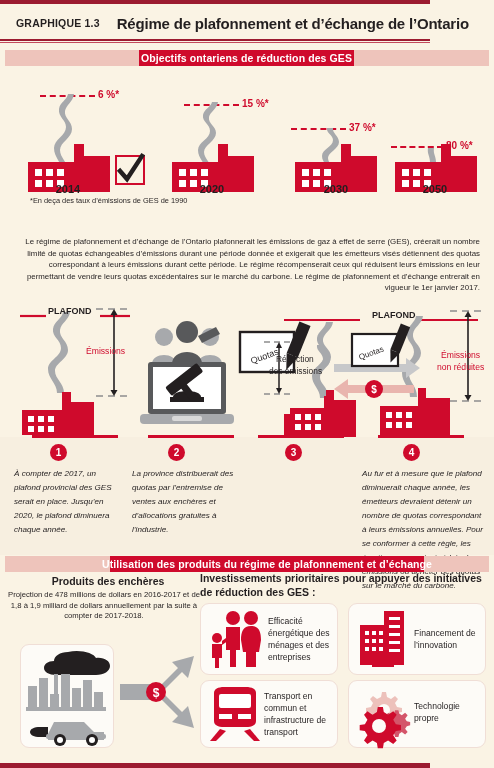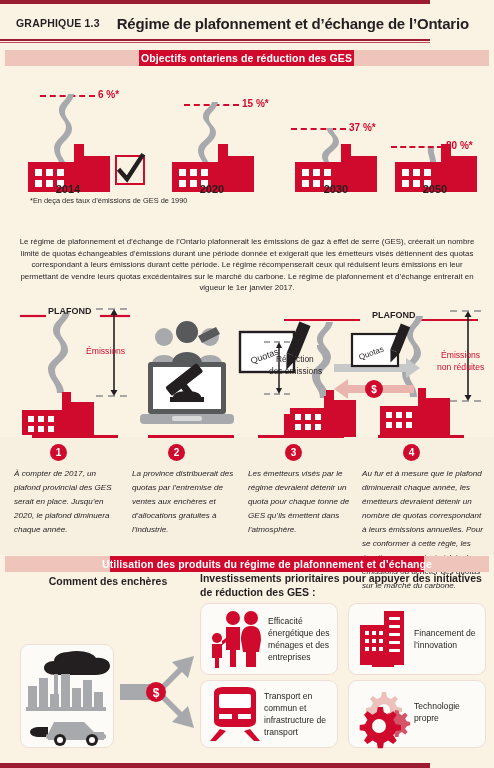--- a/index.html
+++ b/index.html
@@ -37,21 +37,21 @@
   .fac { position:absolute; }
   .fac .label { position:absolute; width:100%; text-align:center;
                 font-size:11px; font-weight:bold; color:#231f20; }
   .pct { position:absolute; font-size:10px; font-weight:bold; color:#cf0a2c; white-space:nowrap; }
   .dash { position:absolute; height:0; border-top:2px dashed #cf0a2c; }
   .footnote { position:absolute; left:30px; top:196px; font-size:7.4px; color:#231f20; }
 
   
   #sec2head { top:212px; }
   .para { position:absolute; left:14px; top:236px; width:466px;
-          font-size:7.9px; line-height:11.6px; color:#231f20; text-align:center; }
+          font-size:7.9px; line-height:11.6px; color:#231f20; text-align:right; }
 
   
   #diagram { position:absolute; left:0; top:300px; width:494px; height:135px; }
   #steps   { position:absolute; left:0; top:437px; width:494px; height:118px;
              background:#f7efe0; }
   .stepnum { position:absolute; width:17px; height:17px; border-radius:50%;
              background:#cf0a2c; color:#fff; font-size:10px; font-weight:bold;
              display:flex; align-items:center; justify-content:center; }
   .steptxt { position:absolute; font-size:8.1px; line-height:14px; color:#231f20;font-style:italic; }
   .steprule{ position:absolute; height:3px; background:#cf0a2c; top:-2px; }
@@ -344,29 +344,30 @@
     <div class="steprule" style="left:258px; width:86px;"></div>
     <div class="steprule" style="left:378px; width:86px;"></div>
 
     <div class="stepnum" style="left:50px;  top:7px;">1</div>
     <div class="stepnum" style="left:168px; top:7px;">2</div>
     <div class="stepnum" style="left:285px; top:7px;">3</div>
     <div class="stepnum" style="left:403px; top:7px;">4</div>
 
     <div class="steptxt" style="left:14px;  top:30px; width:110px;">À compter de 2017, un plafond provincial des GES serait en place. Jusqu’en 2020, le plafond diminuera chaque année.</div>
     <div class="steptxt" style="left:132px; top:30px; width:108px;">La province distribuerait des quotas par l’entremise de ventes aux enchères et d’allocations gratuites à l’industrie.</div>
-    <div class="steptxt" style="left:248px; top:30px; width:106px;">Les émetteurs visés par le régime devraient détenir un quota pour chaque tonne de GES qu’ils émettent dans l’atmosphère.</div>
     <div class="steptxt" style="left:362px; top:30px; width:124px;">Au fur et à mesure que le plafond diminuerait chaque année, les émetteurs devraient détenir un nombre de quotas correspondant à leurs émissions annuelles. Pour se conformer à cette règle, les émetteurs pourraient réduire leurs émissions ou acheter des quotas sur le marché du carbone.</div>
   </div>
 
   <div class="banner" id="sec4head">
     <div class="ribbon" style="left:105px; width:314px;">Utilisation des produits du régime de plafonnement et d’échange</div>
   </div>
 
-  <div class="h-sub" style="left:18px; top:575px; width:180px; text-align:center; font-size:10.5px;">Comment des enchères</div>
+  <div class="h-sub" style="left:18px; top:575px; width:180px; text-align:center; font-size:10.5px;">Produits des enchères</div>
+  <div style="position:absolute;left:6px;top:590px;width:196px;text-align:center;
+              font-size:7.7px;line-height:10.6px;color:#231f20;">Projection de 478 millions de dollars en 2016-2017 et de 1,8 à 1,9 milliard de dollars annuellement par la suite à compter de 2017-2018.</div>
 
   <div class="card" style="left:20px; top:644px; width:94px; height:104px;"></div>
   <svg width="86" height="96" style="position:absolute;left:24px;top:648px;">
     <path fill="#231f20" d="M44 4 C36 4 30 8 30 13 C24 13 20 16 20 20 C20 24 25 27 32 27
              L72 27 C80 27 86 23 86 18 C86 13 80 9 72 10 C70 5 56 1 44 4 Z"></path>
     <rect x="30" y="26" width="4" height="22" fill="#a7a9ac"></rect>
     <g fill="#a7a9ac">
       <rect x="4" y="38" width="9" height="22"></rect>
       <rect x="15" y="30" width="9" height="30"></rect>
       <rect x="26" y="46" width="9" height="14"></rect>

